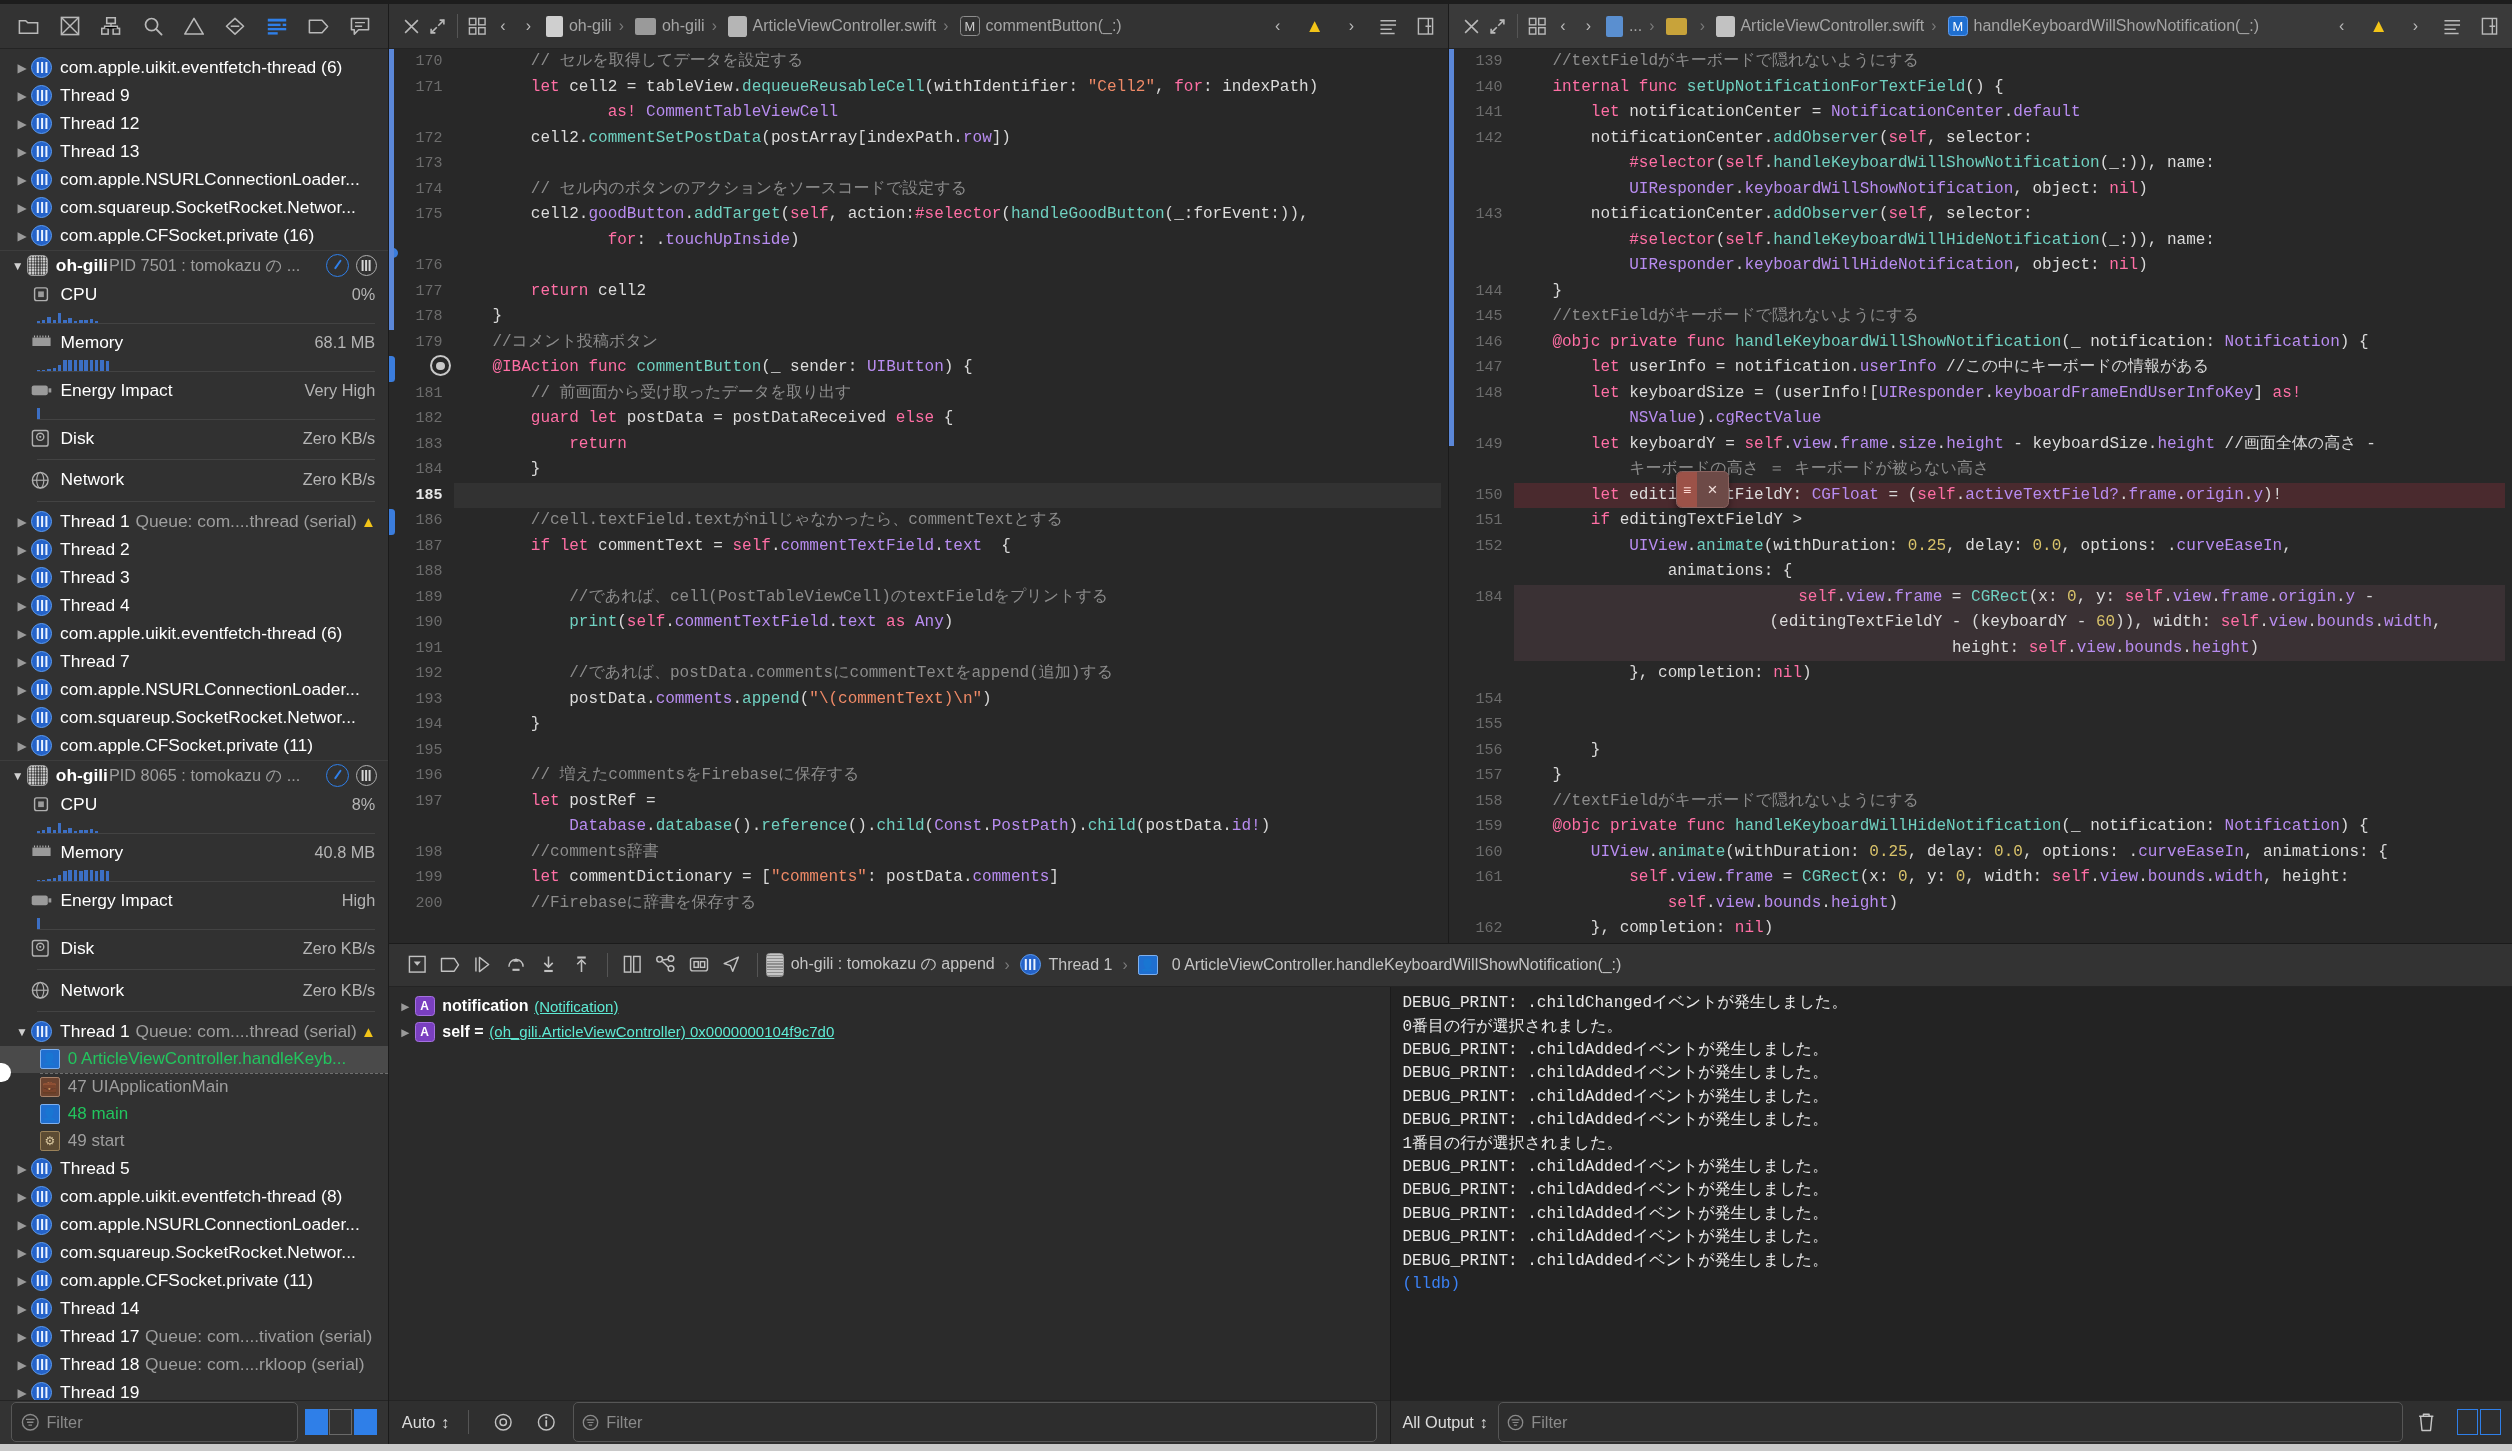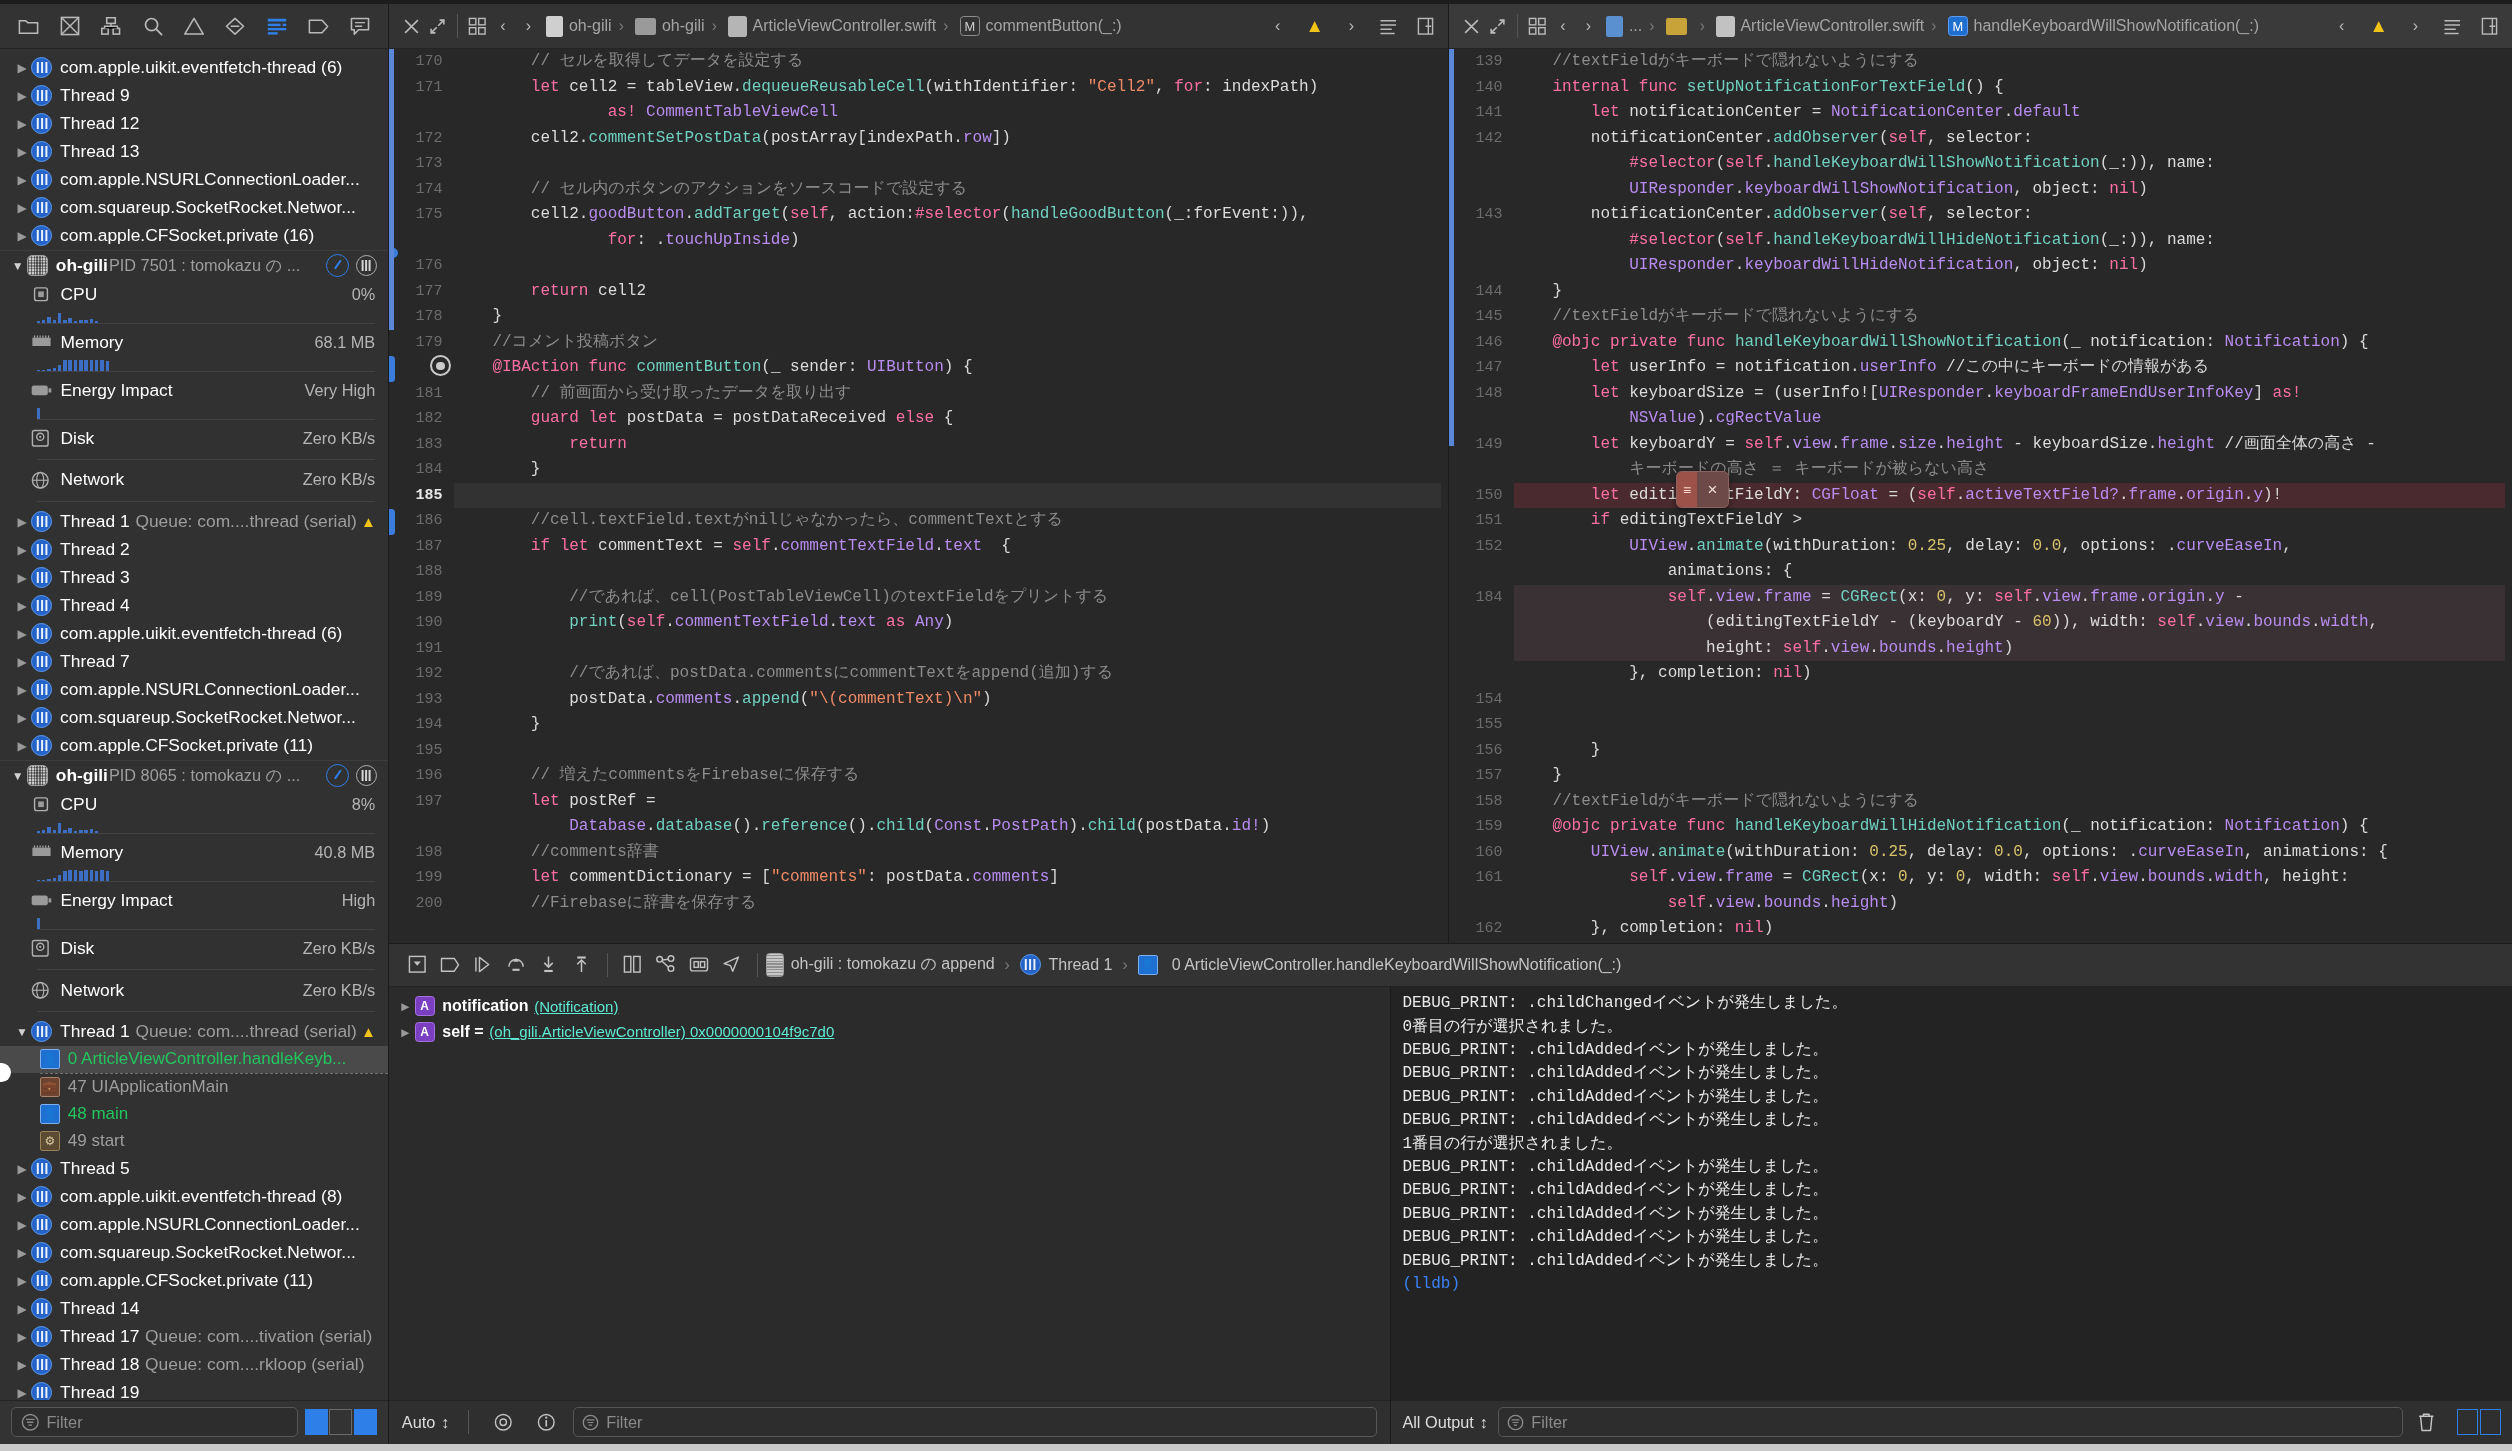--- a/index.html
+++ b/index.html
@@ -55,21 +55,21 @@
   .frame-row.sel .fr-pad::after{content:"";position:absolute;left:0;top:4.3px;width:11.4px;height:18.5px;background:#ffffff;border-radius:0 10px 10px 0;}
   .fr-ico { width:20px;height:20px;flex:0 0 20px;margin-right:7.8px;border-radius:2.1px;display:flex;align-items:center;justify-content:center;font-size:12px;}
   .fr-ico.user { background:#1f6fd0; border:1.4px solid #7fb0ee; color:#fff;}
   .fr-ico.lib { background:#6d4430; border:1.4px solid #a9836a; color:#e6cdbd;}
   .fr-ico.gear{ background:#5c4b33; border:1.4px solid #9b8259; color:#d9c79f;}
   .fr-label { color:#22c55e; }
   .fr-label.dim { color:#9e9e9e; }
   .dashed-sep{ border-bottom:0.7px dashed #6e6e6e; margin-left:40px; }
 
   .nav-filter { height:44px; flex:0 0 44px; display:flex; align-items:center; padding:0 11.4px; border-top:0.7px solid #242424; background:#333;}
-  .filter-box { flex:1 1 auto; height:30px; border:0.7px solid #565656; border-radius:5px; background:#2d2d2d; display:flex; align-items:center; padding:0 8.5px; gap:7px;}
+  .filter-box { flex:1 1 auto; height:40px; border:0.7px solid #565656; border-radius:5px; background:#2d2d2d; display:flex; align-items:center; padding:0 8.5px; gap:7px;}
   .filter-ph { color:#8a8a8a; font-size:16.3px;}
   .fseg { display:flex; gap:1.4px; margin-left:7px;}
   .fseg span { width:23px;height:25.5px;border:1.1px solid #6a6a6a;display:block;}
   .fseg span.on { background:#2f7fe8; border-color:#2f7fe8;}
 
   
   .editors { flex:1 1 auto; display:flex; flex-direction:column; min-width:0; min-height:0;}
   .ed-split { flex:1 1 auto; display:flex; min-height:0; }
   .editor { display:flex; flex-direction:column; min-width:0; min-height:0; background:#282828;}
   .editor.left { flex:0 0 1060px; border-right:1.4px solid #1b1b1b;}
@@ -93,21 +93,21 @@
 
   
   .code-wrap { flex:1 1 auto; overflow:hidden; display:flex; background:#282828; position:relative;}
   .gutter { width:65px; flex:0 0 65px; background:#282828; text-align:right; padding-right:11.4px; color:#6c6c6c; font-family:"Liberation Mono", monospace; font-size:15px; position:relative;}
   .gutter .gl { height:25.5px; line-height:25.5px; white-space:nowrap;}
   .gutter .gl.cur { color:#e8e8e8; font-weight:bold;}
   .code { flex:1 1 auto; font-family:"Liberation Mono", monospace; font-size:16px; line-height:25.5px; padding-right:7px; white-space:pre; overflow:hidden;}
   .code .ln { height:25.5px; }
   .code .ln.cur { background:#323232; }
   .code .ln.crash { background:#4a2a2e; }
-  .code .ln.crash2 { background:#3a3134; }
+  .code .ln.crash2 { background:#3a3134;text-align:center; }
   .bpbar { position:absolute; left:0; top:0; width:5.7px; }
   .k { color:#ff6fa5; }          
   .cm { color:#8c8c8c; }         
   .ty { color:#b88cf0; }         
   .fn { color:#6fd0c0; }         
   .id { color:#dcdcdc; }         
   .st { color:#ef8a67; }         
   .nu { color:#d8c26a; }
 
   .bp-dot { position:absolute; left:8.5px; width:21px;height:21px;border-radius:50%;border:2.1px solid #c8c8c8; }

